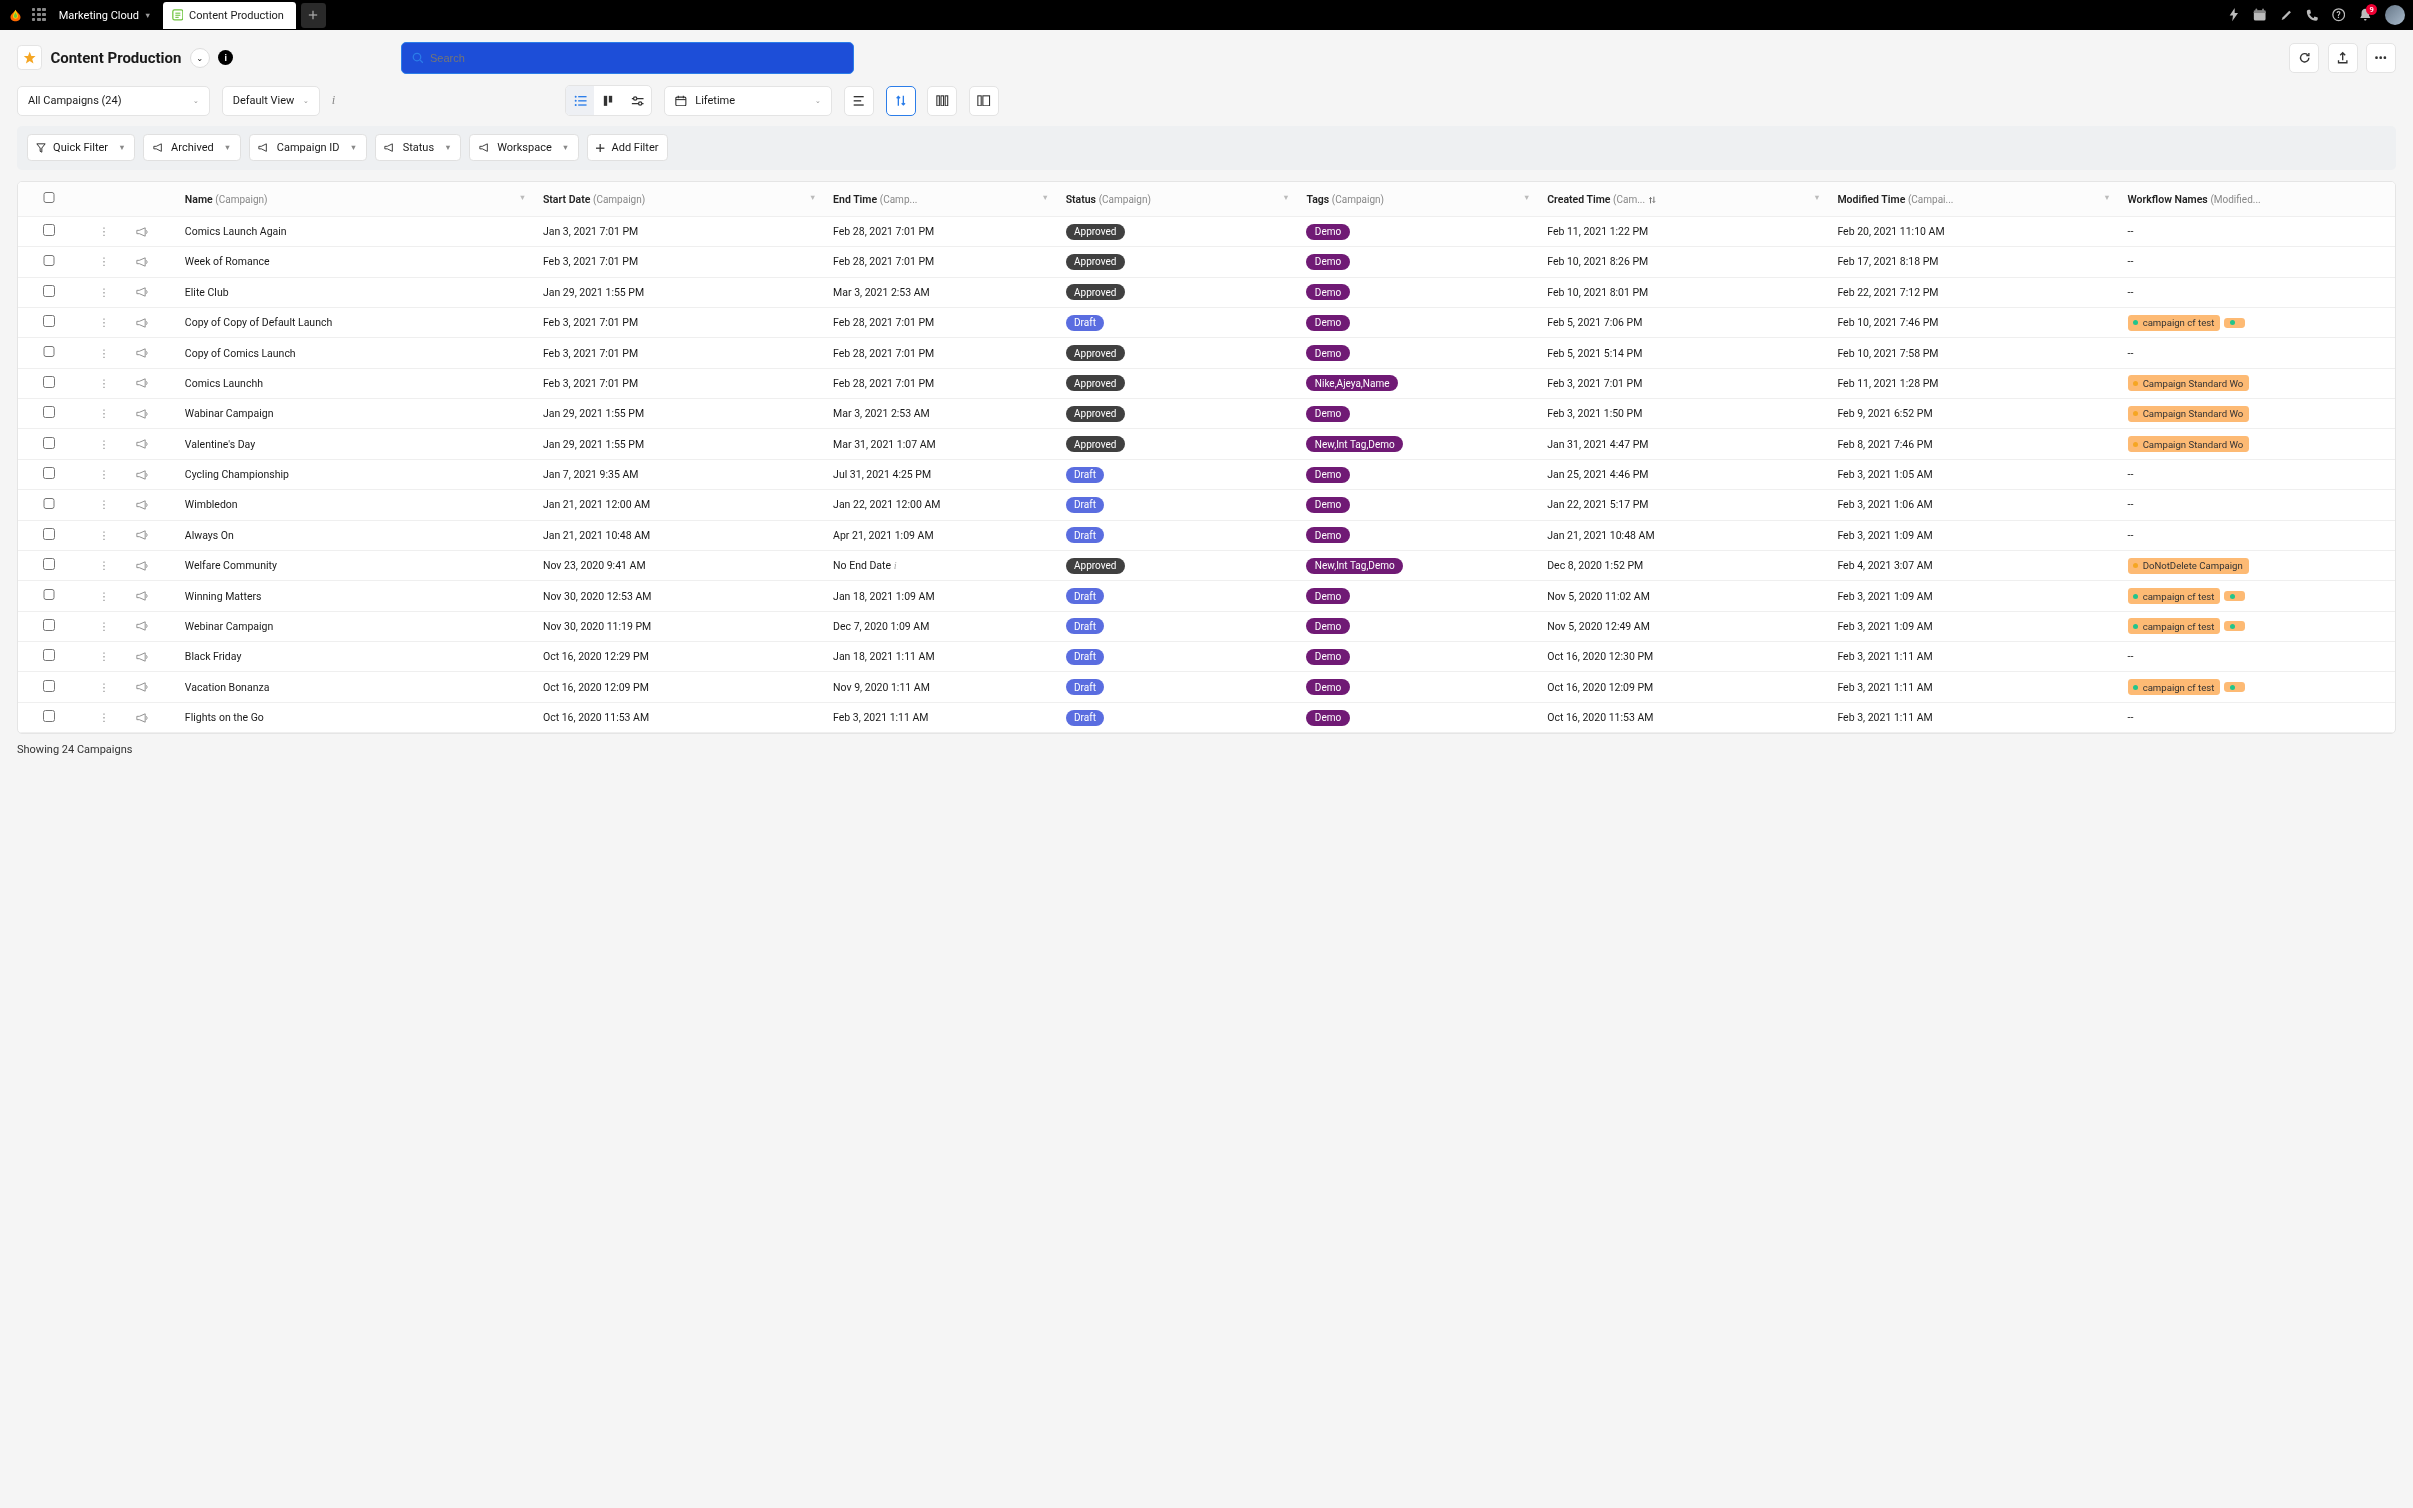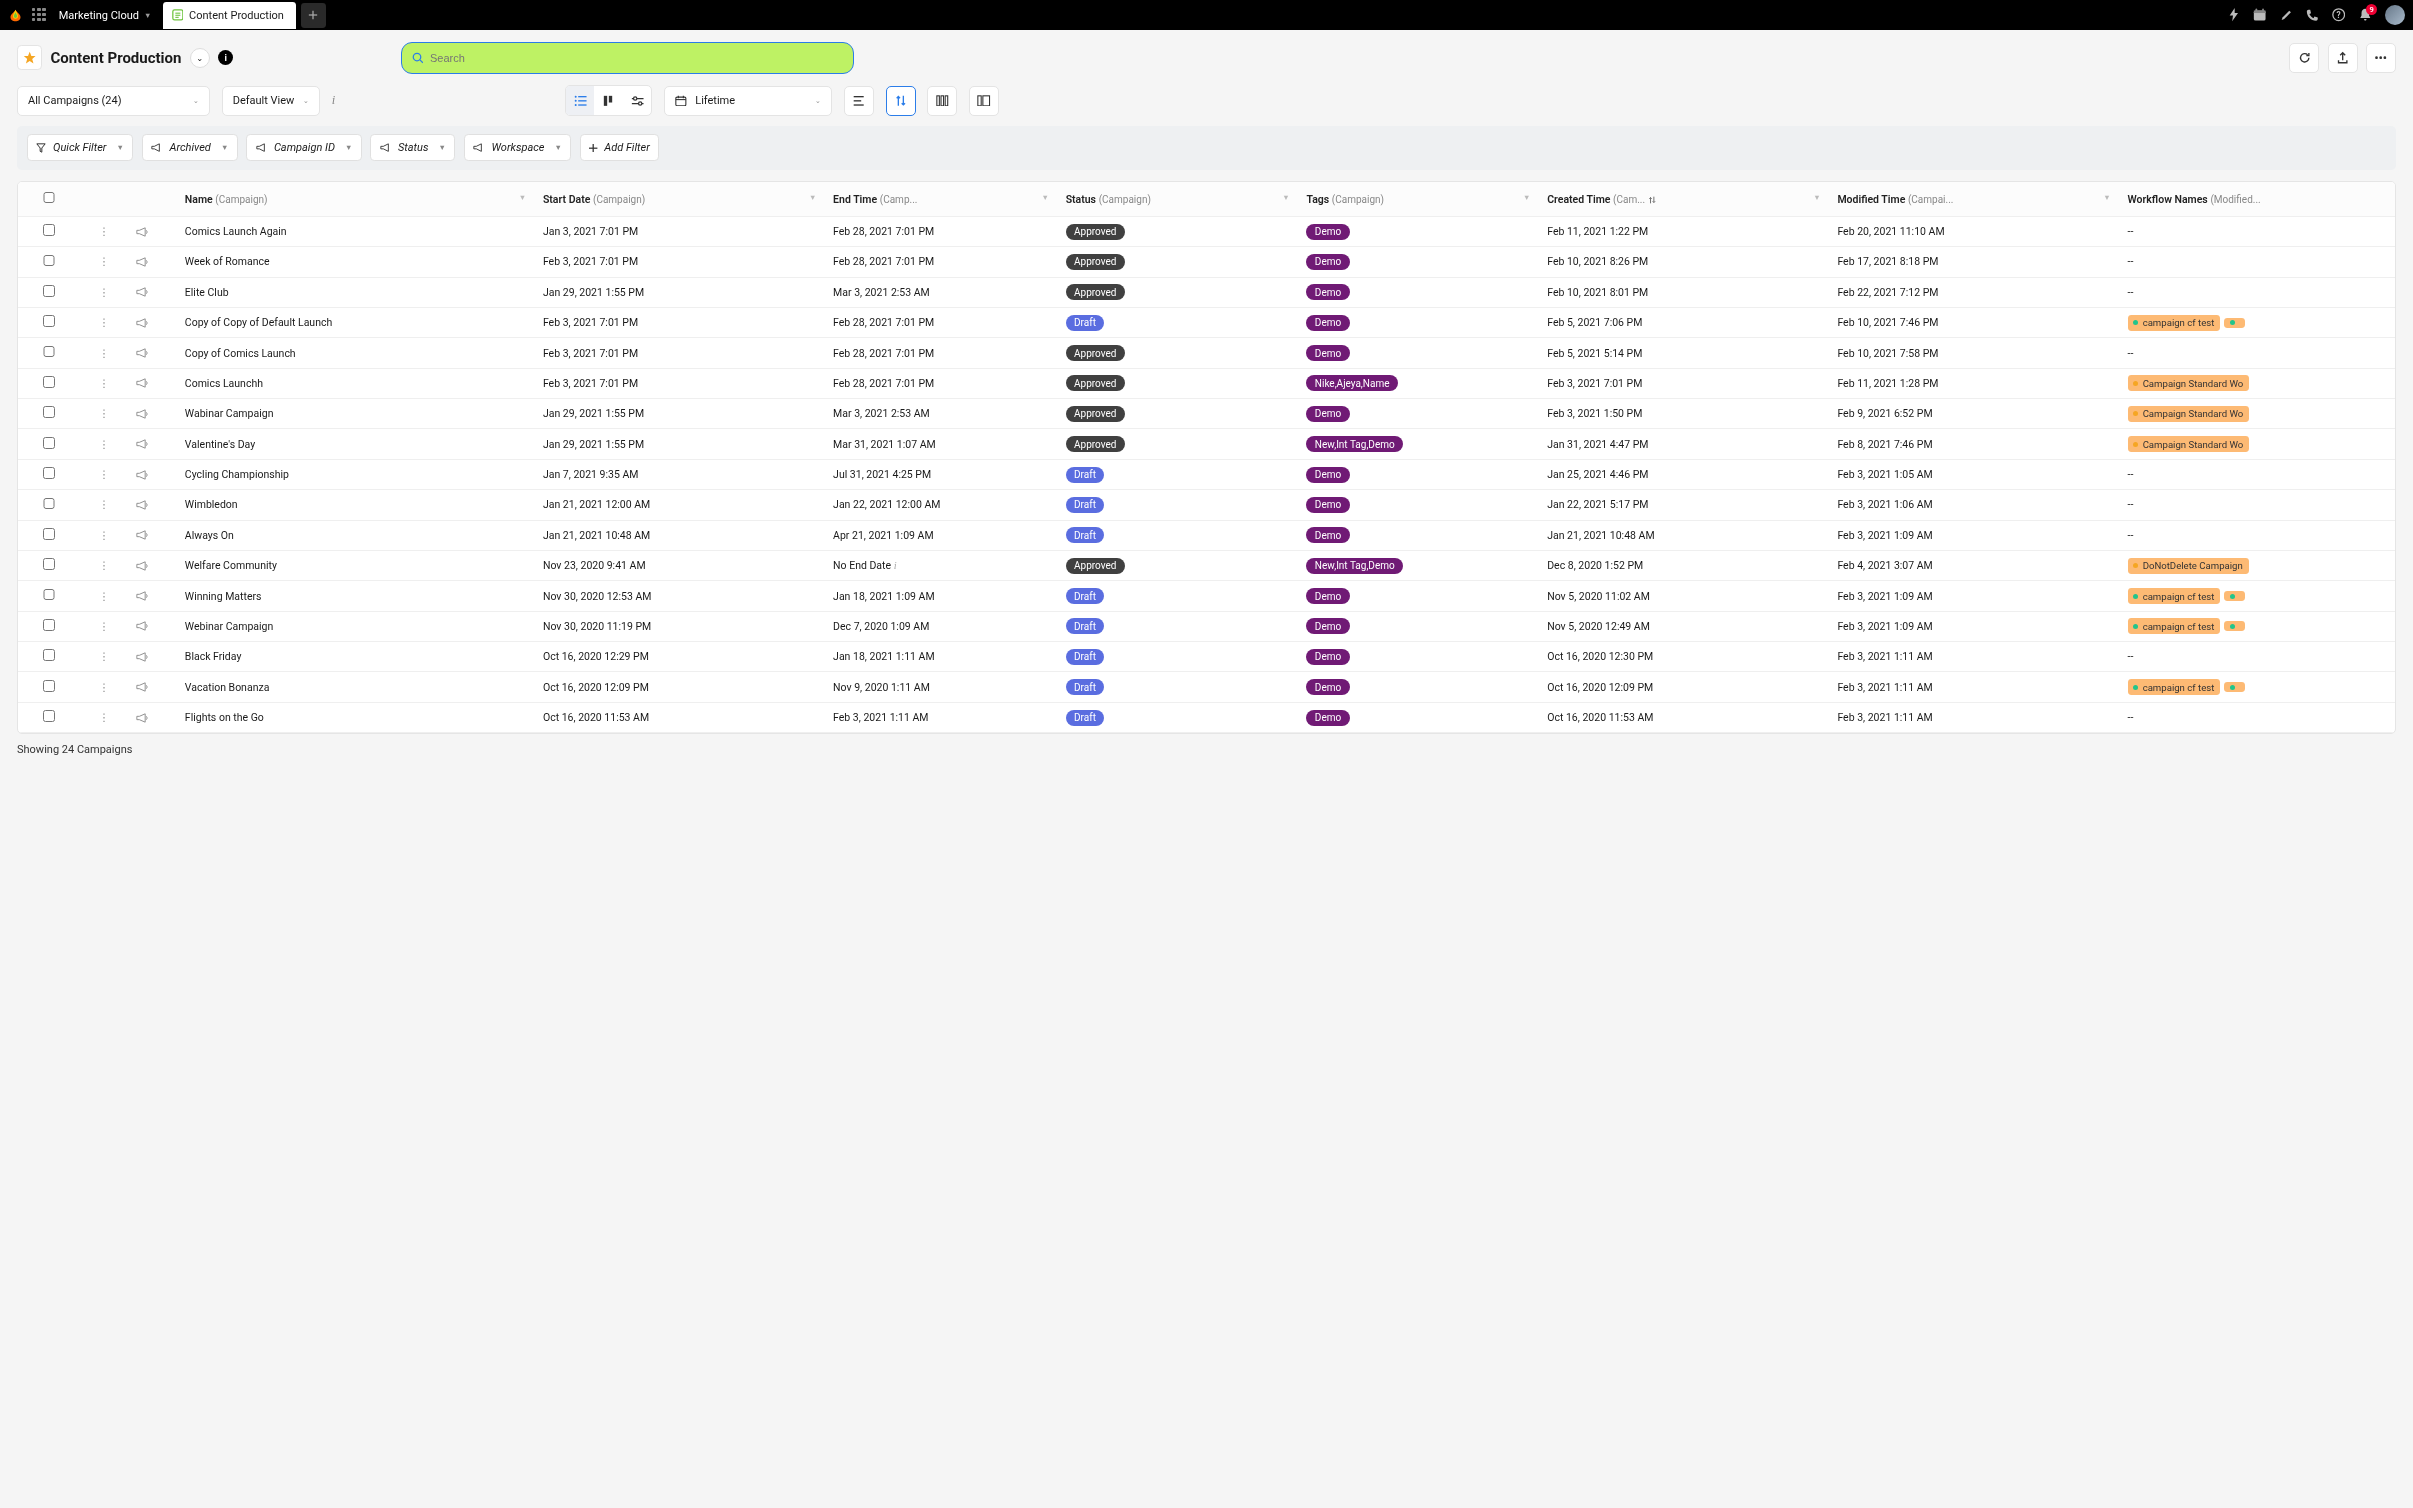--- a/index.html
+++ b/index.html
@@ -16,35 +16,35 @@
   .topbar-right .ticon { cursor:pointer; position:relative; display:flex; align-items:center;}
   .badge { position:absolute; top:-4.2px; right:-5.9px; background:#e03; color:#fff; border-radius:6.7px; font-size:7.5px; padding:0.8px 3.4px; font-weight:600;}
   .avatar-top { width:20px; height:20px; border-radius:50%; background:linear-gradient(135deg,#678,#abc);}
   
   .page-head { padding: 11.7px 17px; display:flex; align-items:center; gap:8.4px; background:#f5f5f5;}
   .star-btn { width:25px; height:25px; border:0.8px solid #e4e4e4; border-radius:4.2px; background:#fff; display:flex; align-items:center; justify-content:center; cursor:pointer; color:#f5a623;}
   .page-title { font-size:15px; font-weight:700;}
   .dd-round { width:20px; height:20px; border:0.8px solid #ddd; border-radius:50%; background:#fff; display:flex; align-items:center; justify-content:center; cursor:pointer; font-size:8.4px;}
   .info-dot { width:15px; height:15px; border-radius:50%; background:#000; color:#fff; display:flex; align-items:center; justify-content:center; font-size:9.2px; font-weight:700; cursor:pointer;}
   .search-wrap { flex:0 0 453px; margin-left:159px;}
-  .search-box { width:100%; height:32px; border:1.7px solid #2b7de9; border-radius:11px; display:flex; align-items:center; padding:0 10px; gap:6.7px; background:#bef264;}
+  .search-box { width:100%; height:32px; border:1.7px solid #2b7de9; border-radius:5px; display:flex; align-items:center; padding:0 10px; gap:6.7px; background:#1d4ed8;}
   .search-box input { border:none; outline:none; flex:1; font-size:11px; background:transparent;}
   .head-right { margin-left:auto; display:flex; gap:8.4px;}
   .sq-btn { width:30px; height:30px; border:0.8px solid #e4e4e4; border-radius:5px; background:#fff; display:flex; align-items:center; justify-content:center; cursor:pointer;}
   
   .controls { padding: 0 17px 10px; display:flex; align-items:center; gap:11.7px;}
   .pill-dd { height:30px; border:0.8px solid #e4e4e4; border-radius:5px; background:#fff; display:flex; align-items:center; padding:0 10px; gap:8.4px; cursor:pointer; font-size:11px;}
   .view-toggle { display:flex; border:0.8px solid #e4e4e4; border-radius:5px; overflow:hidden; background:#fff; margin-left:auto;}
   .view-toggle .vt { width:28.5px; height:28.5px; display:flex; align-items:center; justify-content:center; cursor:pointer;}
   .view-toggle .vt.active { background:#eef0f4;}
   .lifetime { width:168px;}
   .sq-btn.active { border-color:#2b7de9;}
   .info-i { color:#888; font-style:italic; font-family:serif; font-size:12.6px;}
   
-  .filter-bar { margin:0 17px 11.7px; background:#eef0f2; border-radius:5px; padding:8.4px 10px; display:flex; gap:8.4px; align-items:center;font-style:italic;}
+  .filter-bar { margin:0 17px 11.7px; background:#eef0f2; border-radius:5px; padding:8.4px 10px; display:flex; gap:8.4px; align-items:center;}
   .fchip { height:27px; border:0.8px solid #e0e0e0; border-radius:4.2px; background:#fff; display:flex; align-items:center; padding:0 8.4px; gap:6.7px; cursor:pointer; font-size:11px;}
   .fchip .caret { font-size:7.5px; color:#888; margin-left:3.4px;}
   
   .table-wrap { margin:0 17px; border:0.8px solid #e5e5e5; border-radius:5px; background:#fff; overflow:hidden;}
   table { width:100%; border-collapse:collapse; table-layout:fixed;}
   th, td { text-align:left; padding:6.7px 8.4px; border-bottom:0.8px solid #efefef; font-size:10.5px; white-space:nowrap; overflow:hidden; text-overflow:ellipsis;}
   thead th { background:#fcfcfc; font-weight:600; color:#222; position:sticky; top:0; height:34px;}
   thead th .sub { color:#888; font-weight:400; font-size:10px;}
   thead th .hmenu { float:right; color:#bbb; font-size:7.5px; cursor:pointer;}
   .col-check { width:30px; text-align:center;}

